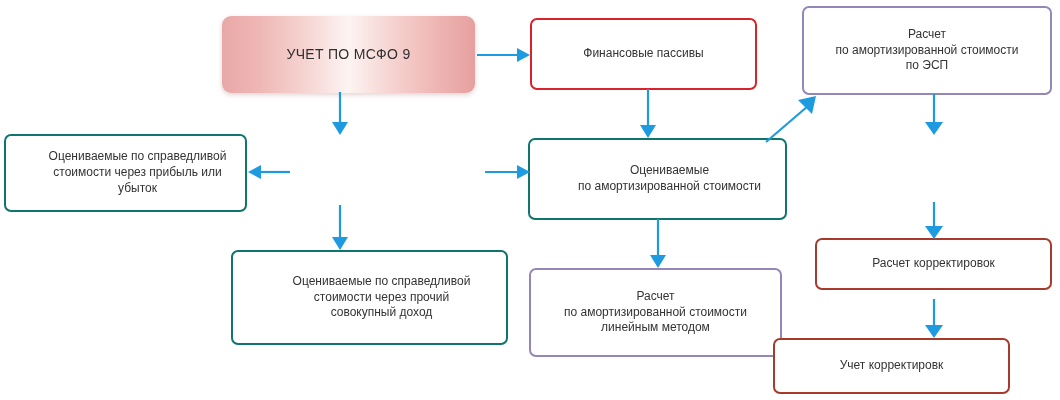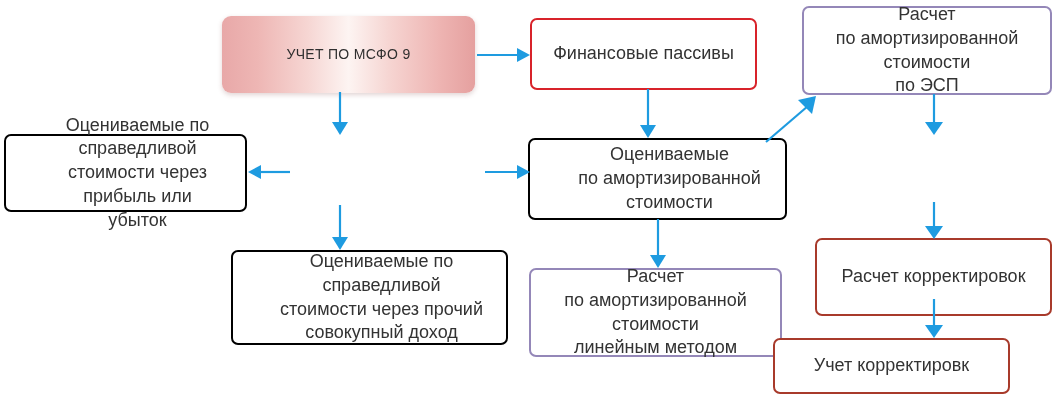--- a/index.html
+++ b/index.html
@@ -22,42 +22,42 @@
   .node {
     position: absolute;
     box-sizing: border-box;
     display: flex;
     align-items: center;
     justify-content: center;
     text-align: center;
     background: #ffffff;
     border-radius: 7px;
     color: #333333;
-    font-size: 18px;
+    font-size: 12px;
     line-height: 1.32;
     padding: 4px 8px;
     white-space: pre-line;
   }
   .node.title-node {
     border: none;
     border-radius: 9px;
     font-size: 14px;
     letter-spacing: 0.3px;
     color: #2f2f2f;
     background: linear-gradient(to right,
         #e8a8a8 0%,
         #eeb6b4 14%,
         #f6d6d3 34%,
         #fdf4f2 50%,
         #f6d5d2 66%,
         #eeb4b2 86%,
         #e5a09f 100%);
     box-shadow: 0 2px 5px rgba(120,60,60,0.22);
   }
-  .node.blue   { border: 2px solid #000000; padding-left: 32px; }
+  .node.blue   { border: 2px solid #0f766e; padding-left: 32px; }
   .node.red    { border: 2px solid #d8232a; }
   .node.purple { border: 2px solid #9487b8; }
   .node.brown  { border: 2px solid #a83a2b; }
 
   .arrow {
     position: absolute;
     pointer-events: none;
   }
   .arrow svg { display: block; overflow: visible; }
 </style>
@@ -98,21 +98,21 @@
 стоимости через прочий
 совокупный доход</span>
   </div>
 
   <div class="node purple" style="left:529px; top:268px; width:253px; height:89px;">
     <span>Расчет
 по амортизированной стоимости
 линейным методом</span>
   </div>
 
-  <div class="node brown" style="left:815px; top:238px; width:237px; height:78px;">
+  <div class="node brown" style="left:815px; top:238px; width:237px; height:52px;">
     <span>Расчет корректировок</span>
   </div>
 
   <div class="node brown" style="left:773px; top:338px; width:237px; height:56px;">
     <span>Учет корректировк</span>
   </div>
 
   <div class="arrow" style="left:477px; top:44px; width:56px; height:22px;">
     <svg width="56" height="22" viewBox="0 0 56 22">
       <line x1="0" y1="11" x2="42" y2="11" stroke="#1e9be0" stroke-width="2.2"></line>

